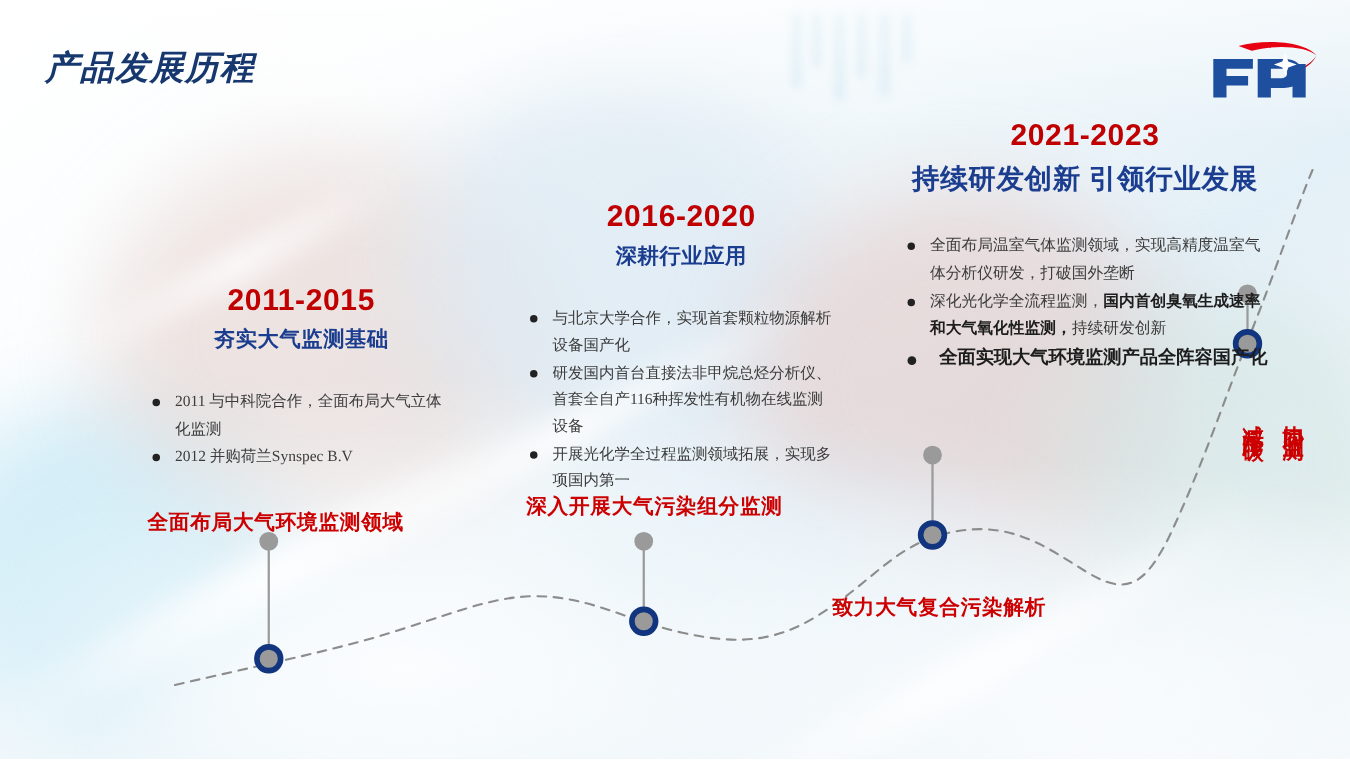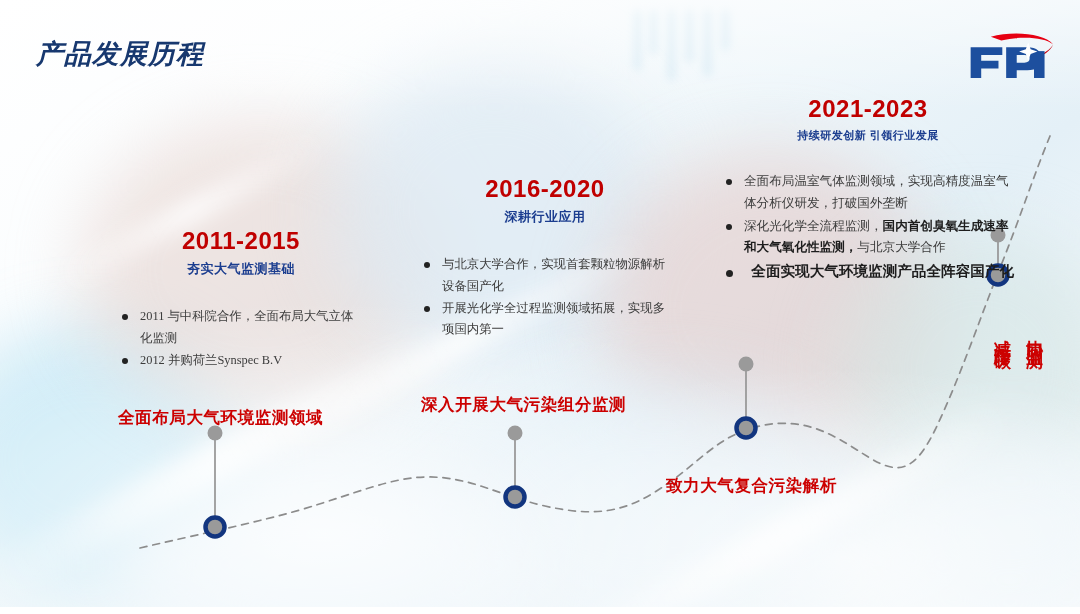--- a/index.html
+++ b/index.html
@@ -83,21 +83,21 @@
   
   .logo { position: absolute; right: 22px; top: 28px; width: 96px; height: 52px; }
 
   
   .milestone { position: absolute; }
   .m-year {
     font-size: 24px; font-weight: bold; color: #c00000;
     text-align: center; letter-spacing: .5px; line-height: 1.1;
   }
   .m-head {
-    font-size: 13px; font-weight: bold; color: #1b3d8f;
+    font-size: 17px; font-weight: bold; color: #1b3d8f;
     text-align: center; margin-top: 6px; letter-spacing: .5px;
   }
   .m-list { margin-top: 28px; list-style: none; }
   .m-list li {
     position: relative;
     padding-left: 22px;
     font-family: "Liberation Serif", "DejaVu Serif", serif;
     font-size: 12.4px;
     line-height: 1.72;
     color: #3c3c3c;
@@ -107,24 +107,24 @@
     content: "";
     position: absolute; left: 4px; top: 8px;
     width: 6px; height: 6px; border-radius: 50%;
     background: #222;
   }
   .m-list li.bold { font-weight: bold; color: #1d1d1d; text-align: right; }
   .m-list li.bold::before { top: 9px; width: 7px; height: 7px; }
   .m-list li b { font-weight: bold; color: #1d1d1d; }
 
   .m1 { left: 118px; top: 228px; width: 246px; }
-  .m2 { left: 420px; top: 176px; width: 250px; }
+  .m2 { left: 420px; top: 161px; width: 250px; }
   .m3 { left: 722px; top: 96px;  width: 292px; }
 
-  .m3 .m-head { font-size: 11px; }
+  .m3 .m-head { font-size: 22px; }
   .m3 .m-list li { font-size: 12.6px; }
   .m3 .m-list li.big { font-size: 14.6px; font-weight: bold; line-height: 1.6; }
   .m3 .m-list li.big::before { top: 10px; width: 7px; height: 7px; }
 
   
   .caption {
     position: absolute;
     font-size: 16.5px; font-weight: bold; color: #cc0000;
     letter-spacing: .6px; white-space: nowrap;
   }
@@ -219,31 +219,32 @@
       <li>2012  并购荷兰Synspec  B.V</li>
     </ul>
   </div>
   <div class="caption cap1">全面布局大气环境监测领域</div>
 
   <div class="milestone m2">
     <div class="m-year">2016-2020</div>
     <div class="m-head">深耕行业应用</div>
     <ul class="m-list">
       <li>与北京大学合作，实现首套颗粒物源解析设备国产化</li>
+      <li>研发国内首台直接法非甲烷总烃分析仪、首套全自产116种挥发性有机物在线监测设备</li>
       <li>开展光化学全过程监测领域拓展，实现多项国内第一</li>
     </ul>
   </div>
   <div class="caption cap2">深入开展大气污染组分监测</div>
 
   <div class="milestone m3">
     <div class="m-year">2021-2023</div>
     <div class="m-head">持续研发创新 引领行业发展</div>
     <ul class="m-list">
       <li>全面布局温室气体监测领域，实现高精度温室气体分析仪研发，打破国外垄断</li>
-      <li><span>深化光化学全流程监测，</span><b>国内首创臭氧生成速率和大气氧化性监测，</b><span>与北京大学合作</span></li>
+      <li><span>深化光化学全流程监测，</span><b>国内首创臭氧生成速率和大气氧化性监测，</b><span>持续研发创新</span></li>
       <li class="bold big">全面实现大气环境监测产品全阵容国产化</li>
     </ul>
   </div>
   <div class="caption cap3">致力大气复合污染解析</div>
 
   <div class="vtext v1">减污降碳</div>
   <div class="vtext v2">协同监测</div>
 
 </div>
 

